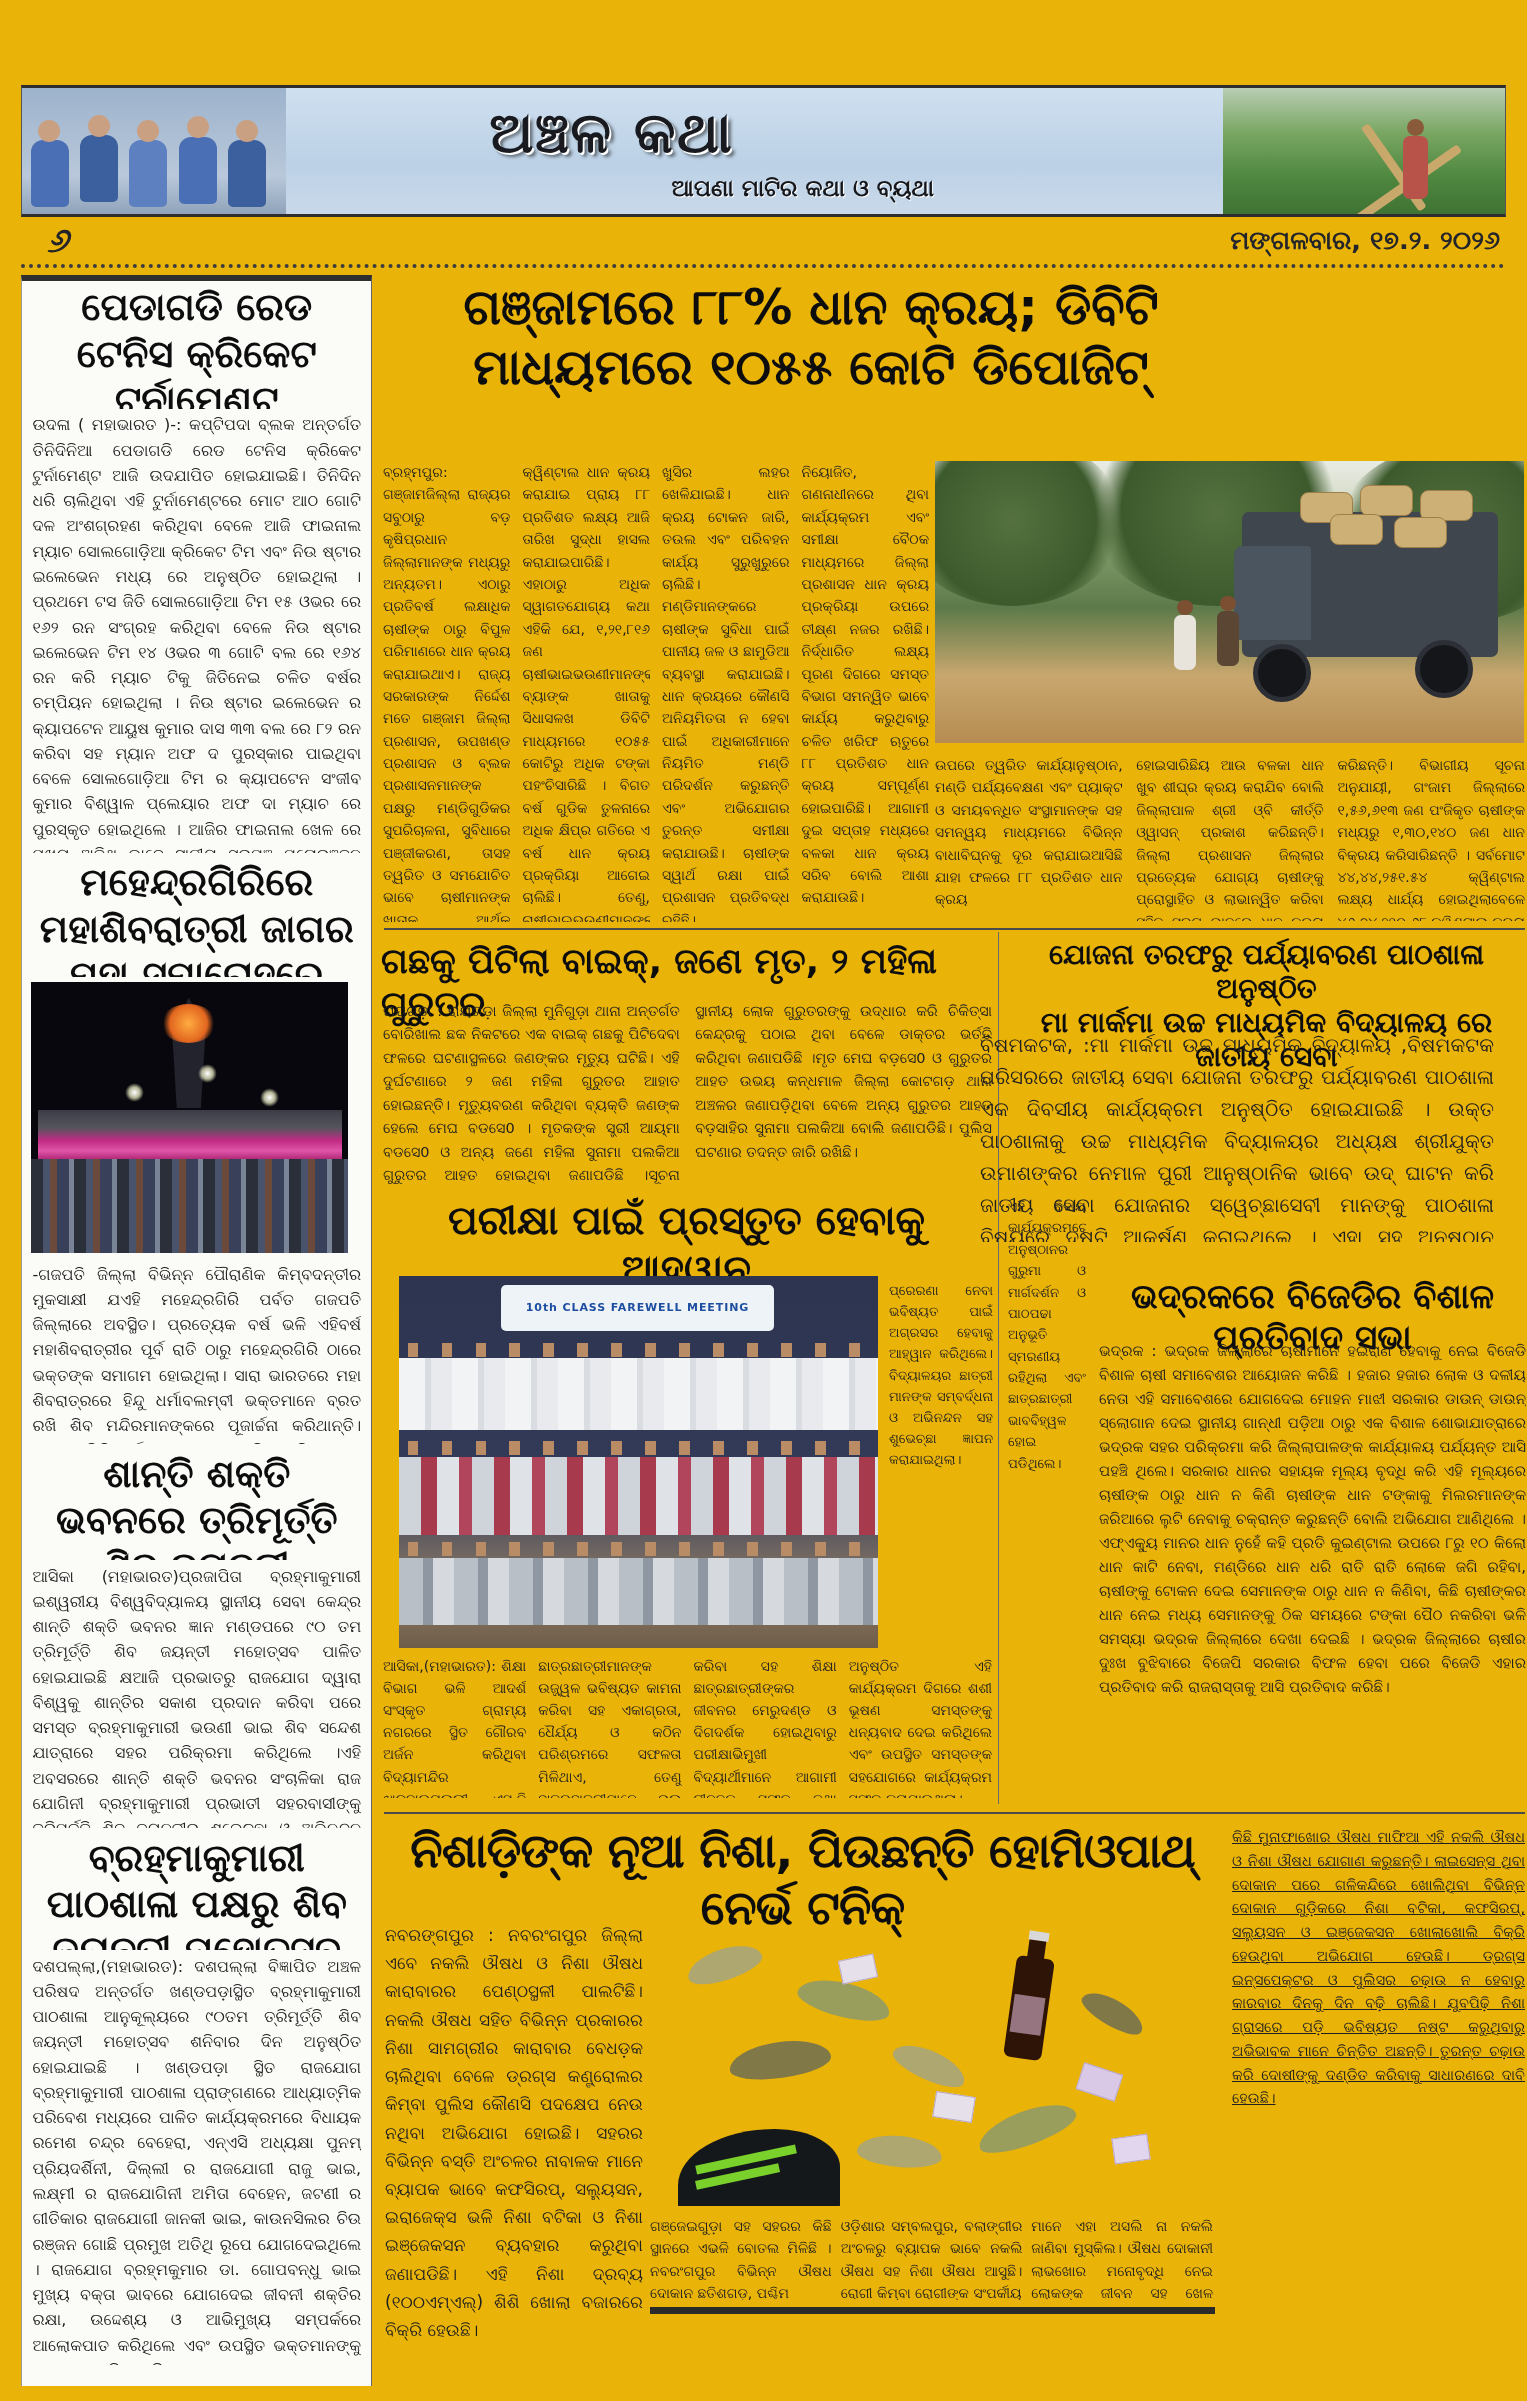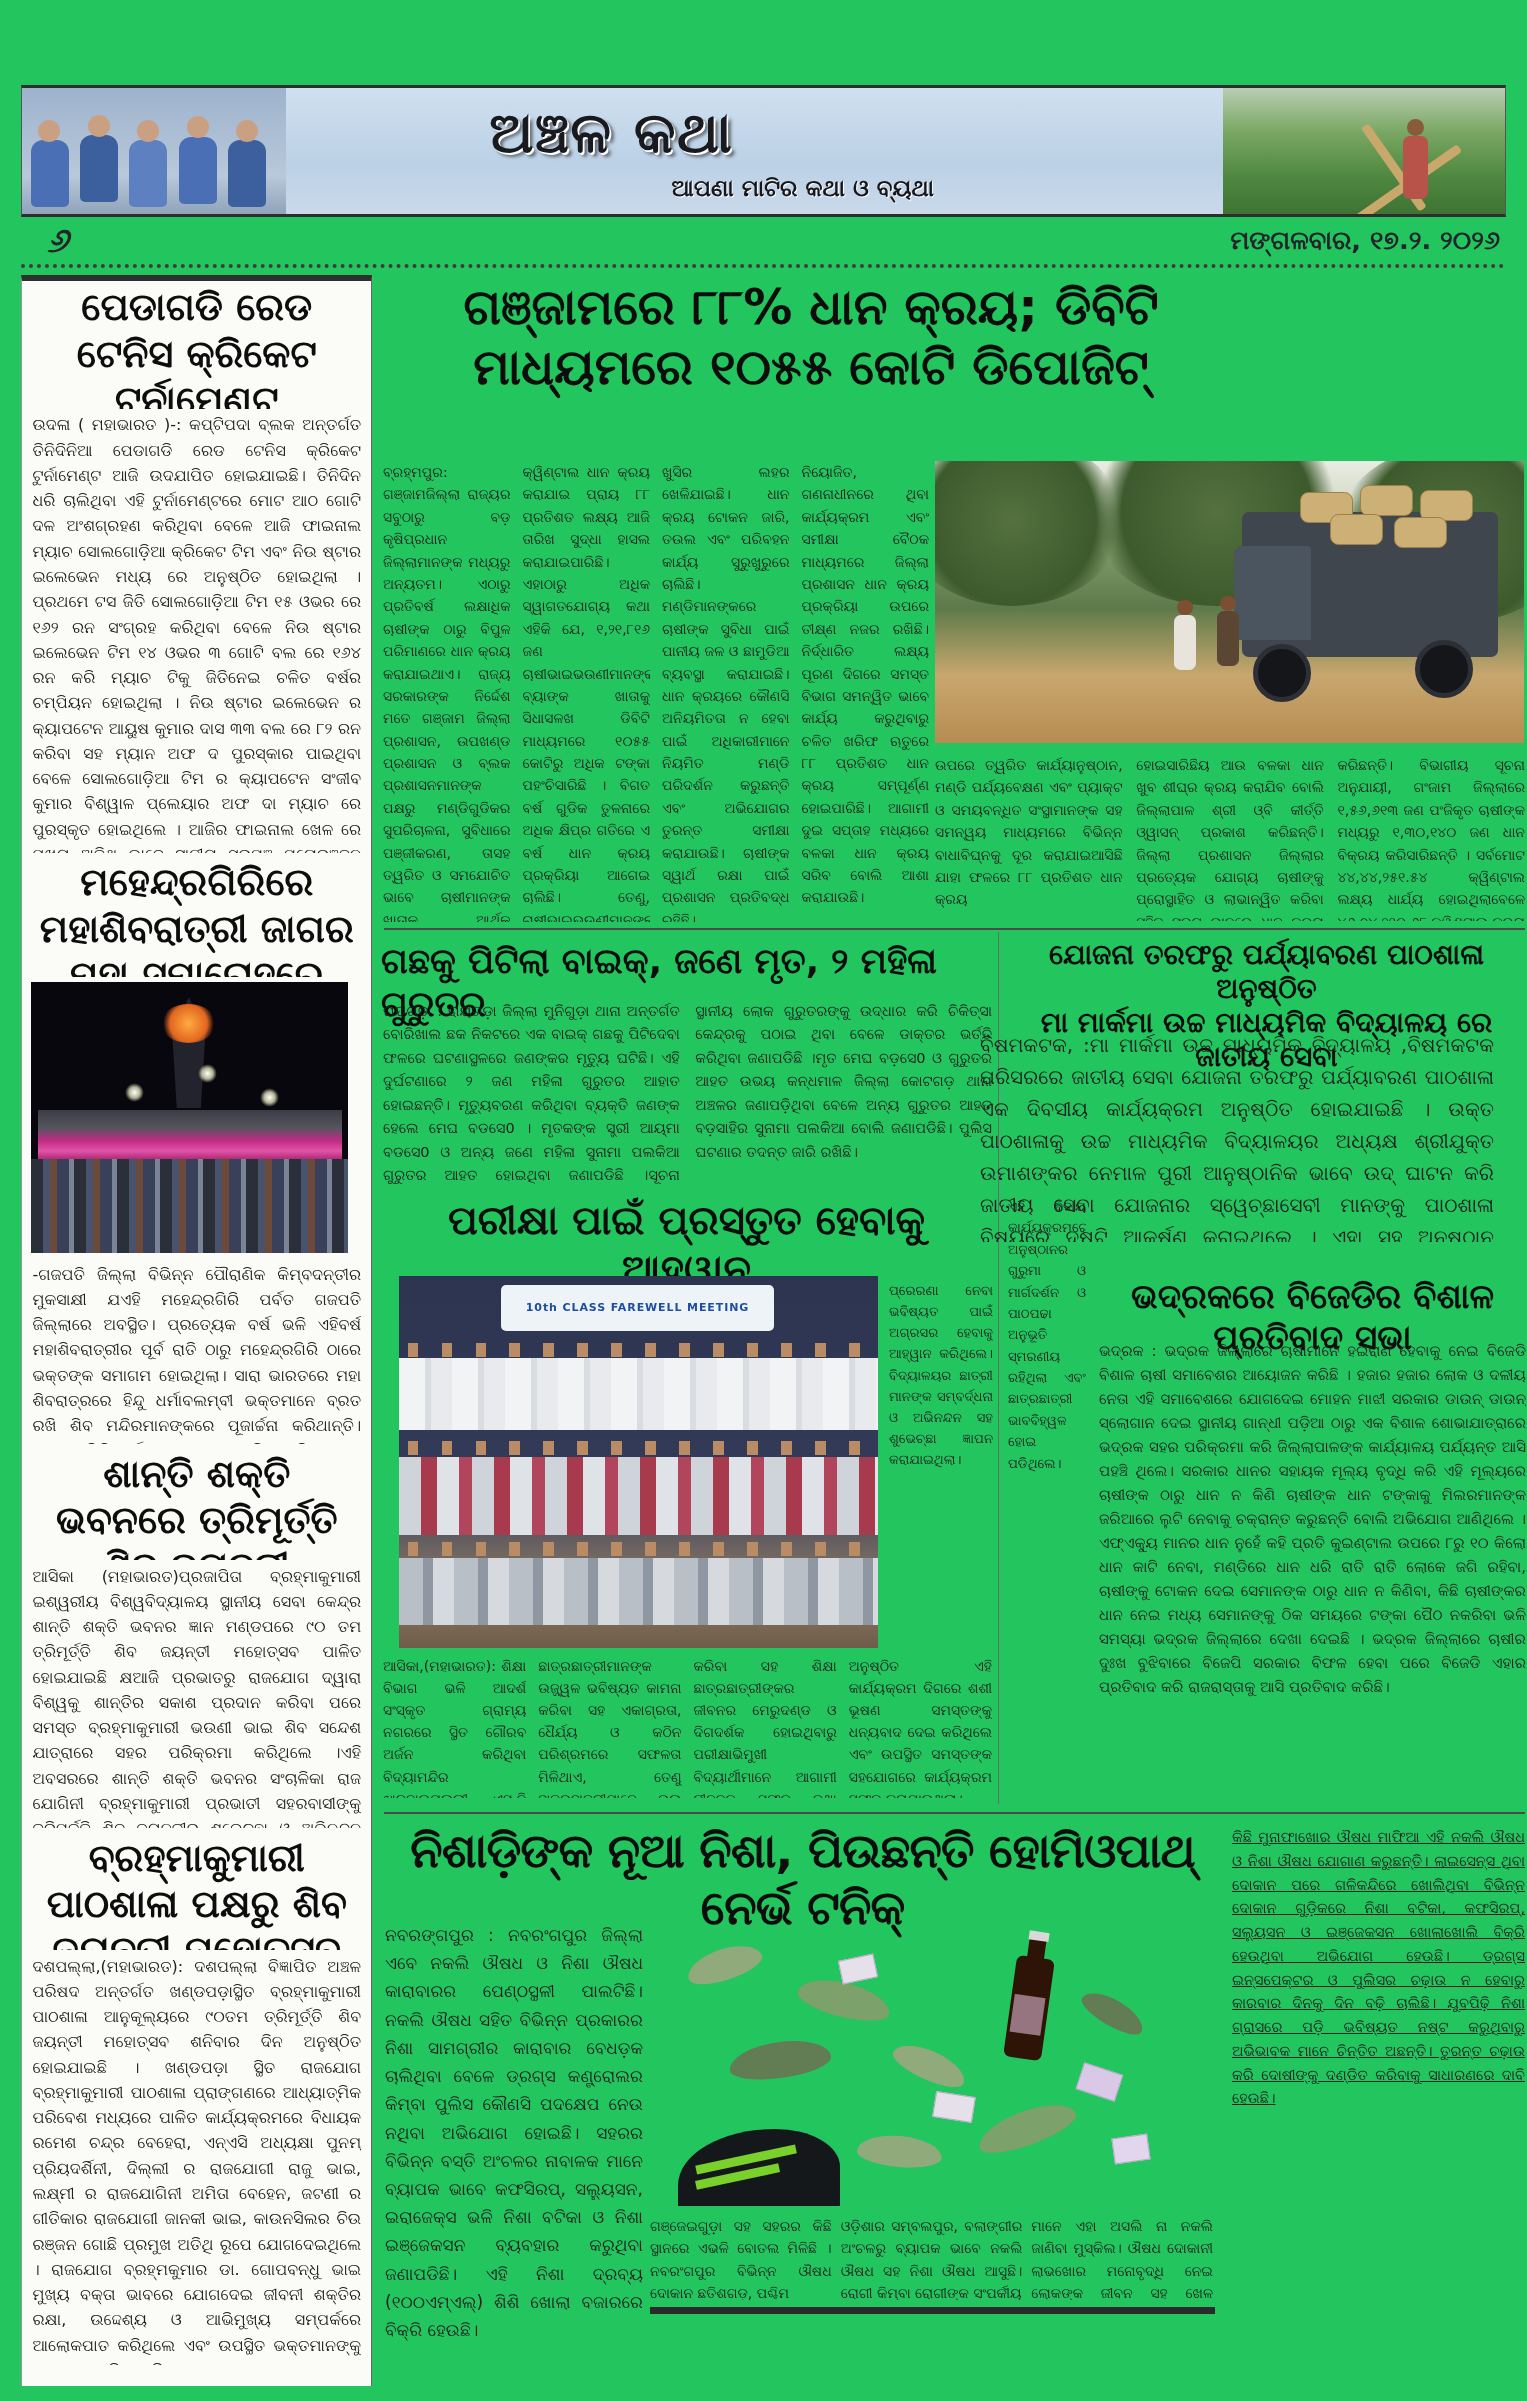--- a/index.html
+++ b/index.html
@@ -1,16 +1,16 @@
 <!DOCTYPE html>
 <html style="font-size:13.6px"><head>
 <meta charset="utf-8">
 <style>
   html,body{margin:0;padding:0;background:#e8e8e4;}
-  .page{position:relative;width:1528px;height:2401px;background:#22c55e;
+  .page{position:relative;width:1528px;height:2401px;background:#eab308;
         font-family:"DejaVu Sans",sans-serif;color:#1b1b1b;overflow:hidden;}
   
   .masthead{position:absolute;left:21.3px;top:85px;width:1483px;height:126px;
             border-top:3.4px solid #2e2e2e;border-bottom:3.4px solid #2e2e2e;
             border-left:0.9px solid #555;border-right:0.9px solid #555;
             background:linear-gradient(180deg,#cfe0ef 0%,#bcd1e6 60%,#c9d9ea 100%);overflow:hidden;}
   .mast-photo{position:absolute;top:0;height:100%;overflow:hidden;}
   .mast-photo.left{left:0;width:264px;background:linear-gradient(180deg,#9db3cc,#b9c8da 70%,#8fa3ba);}
   .mast-photo.right{right:0;width:282px;background:linear-gradient(180deg,#b9cdb4 0%,#7aa763 35%,#4f8840 70%,#3f7334 100%);}
   .kid{position:absolute;bottom:6.8px;width:38px;height:67px;border-radius:12px 12px 5.1px 5.1px;background:#4a6fb4;}

